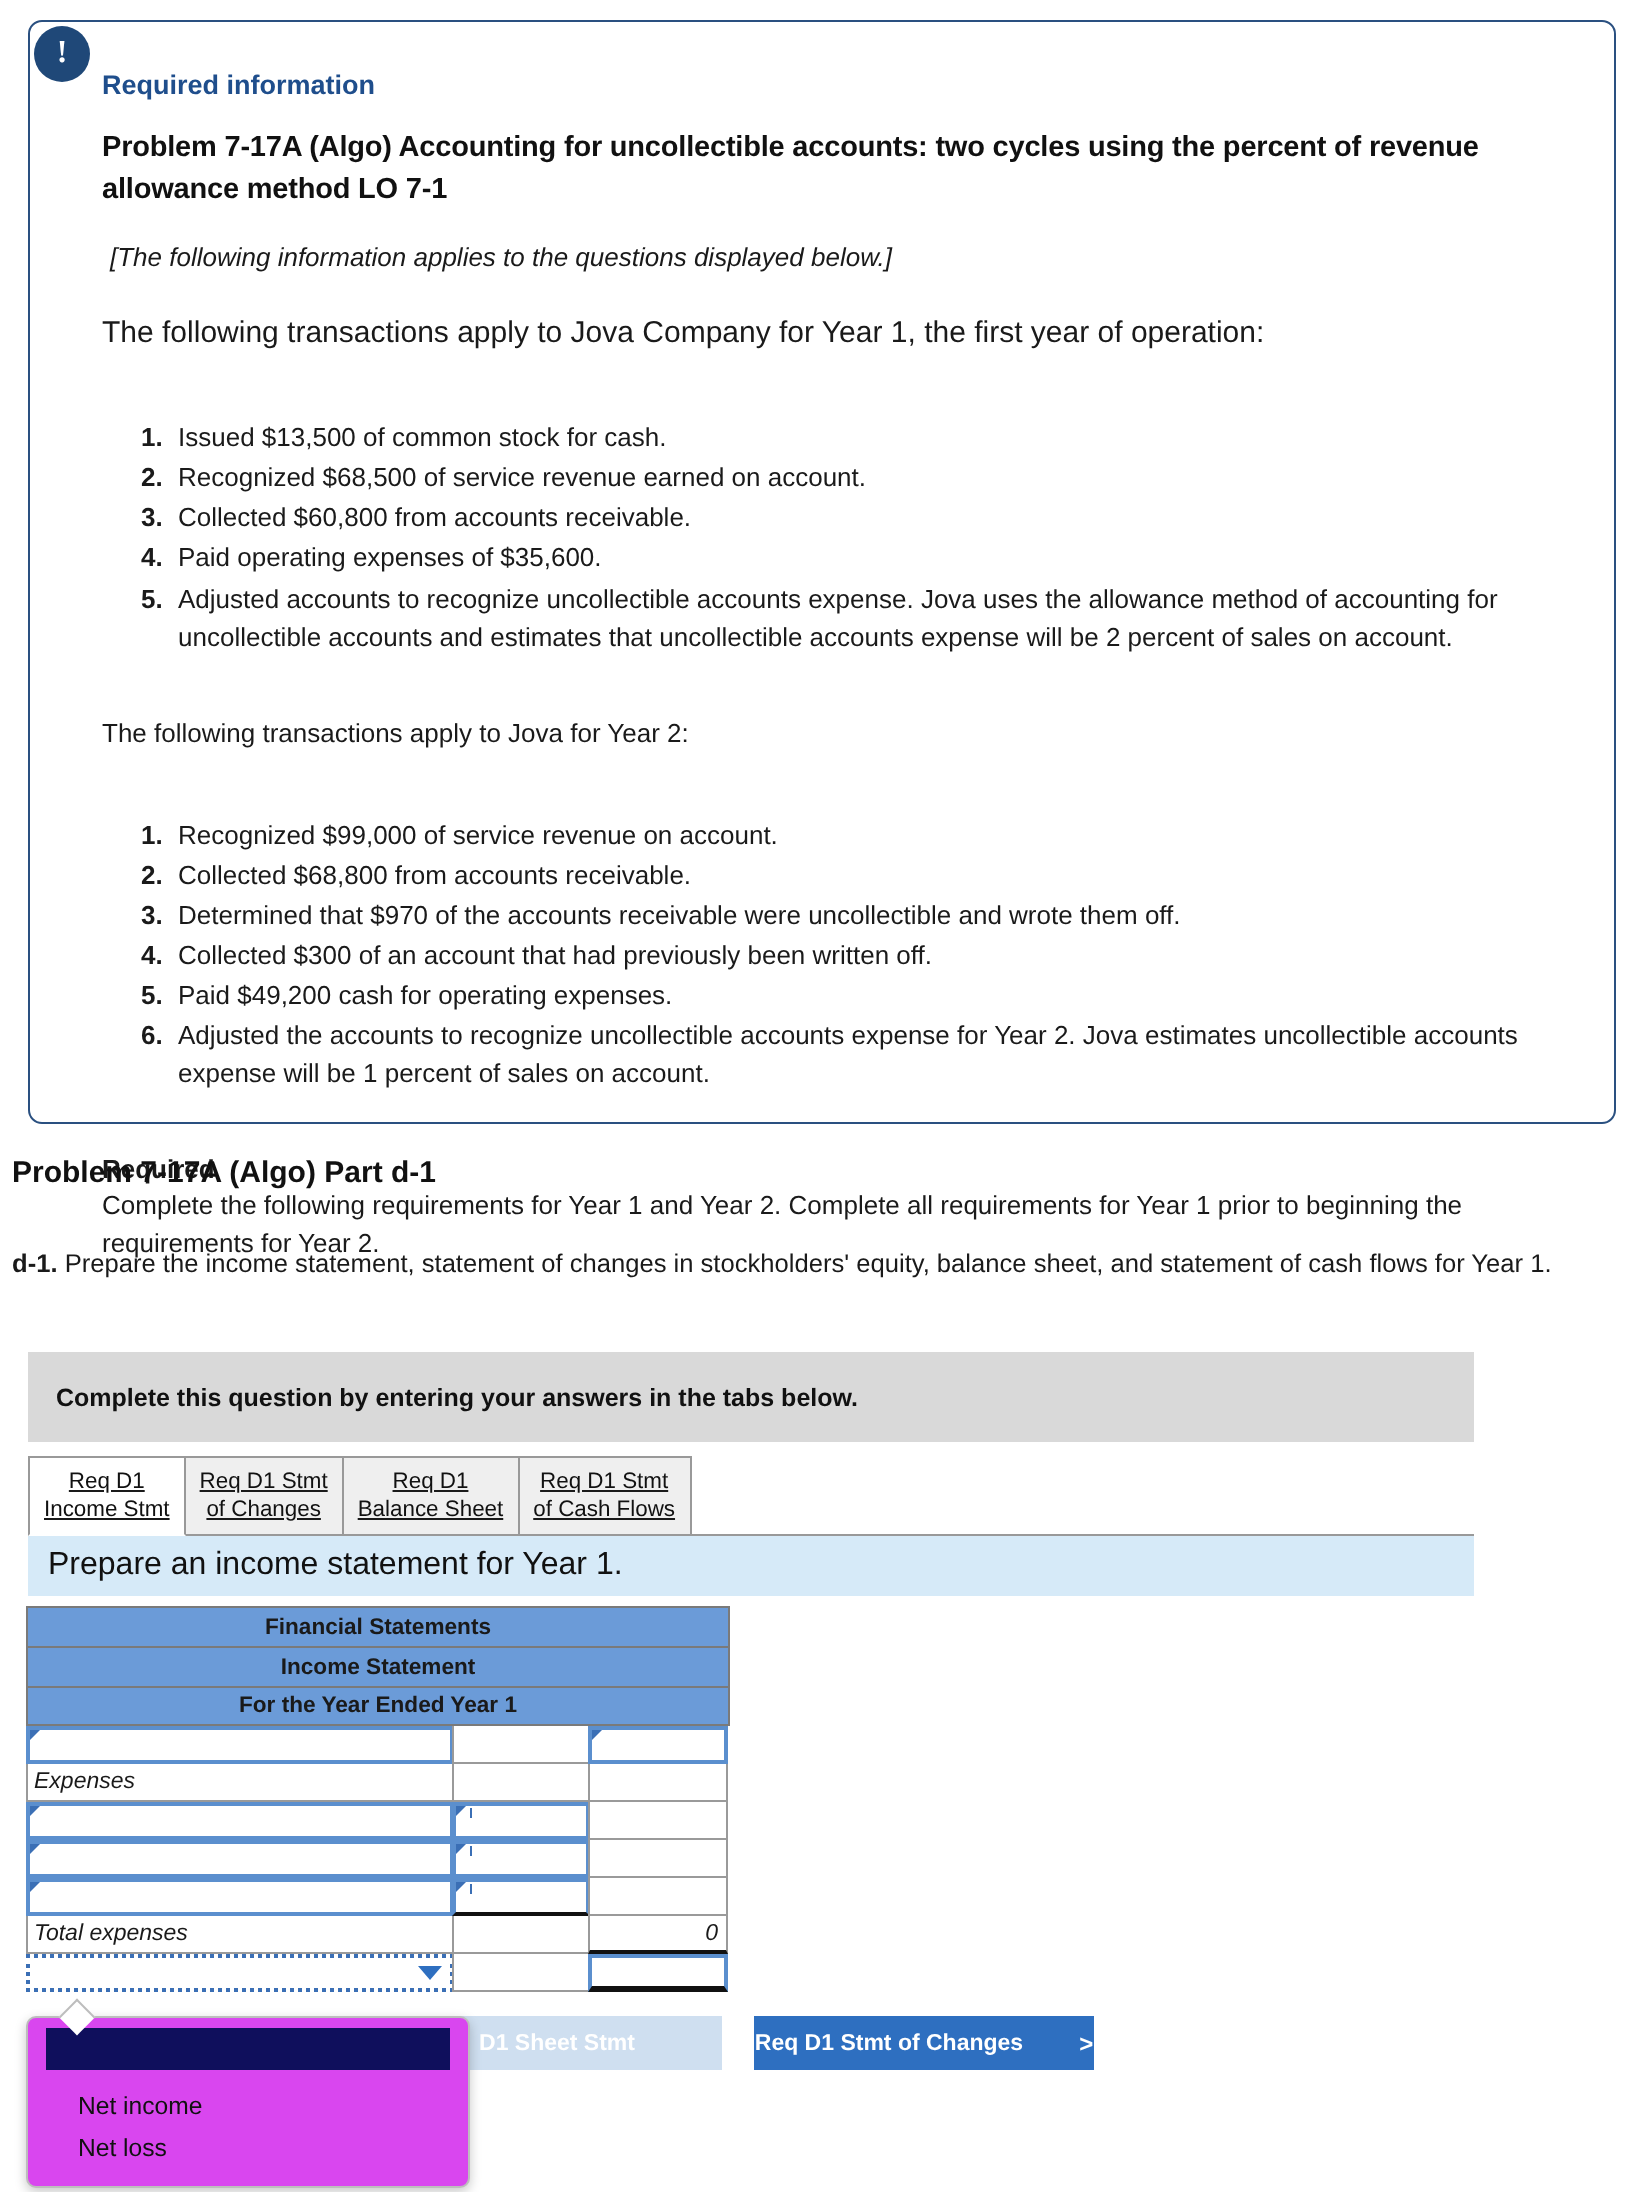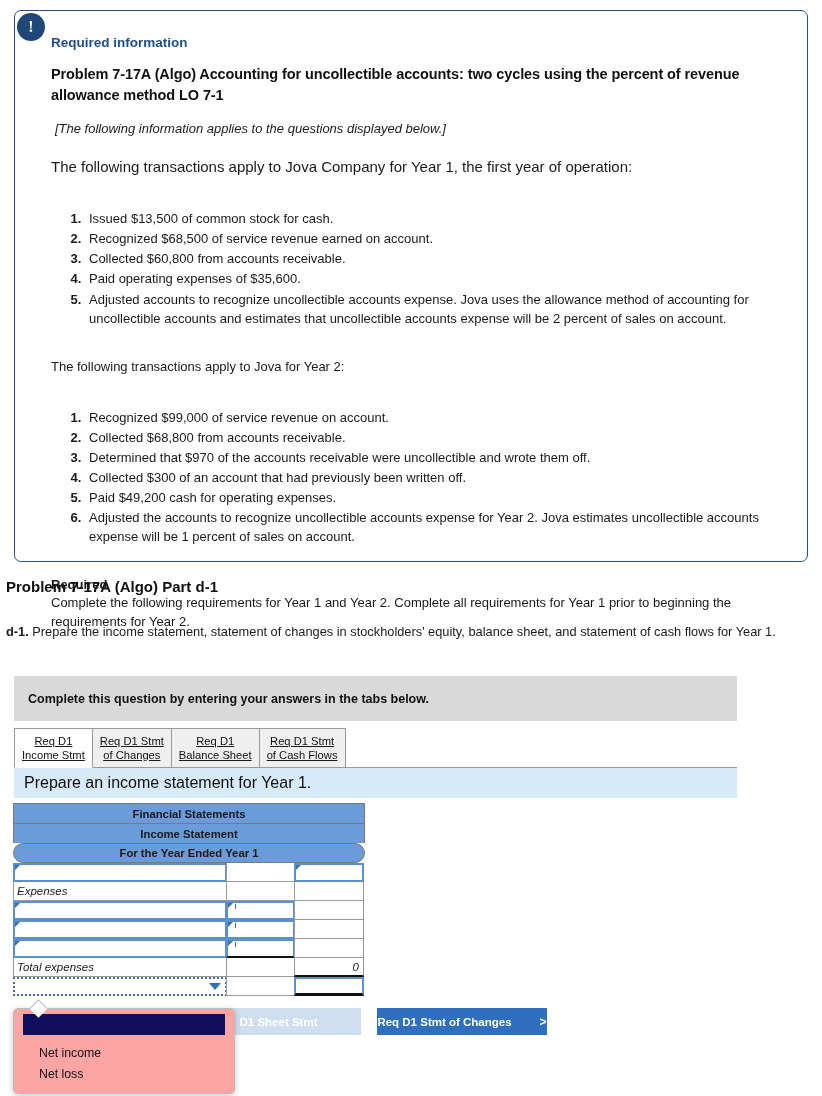--- a/index.html
+++ b/index.html
@@ -150,21 +150,21 @@
     width: 352px;
   }
   .fs-head {
     background: #6b9bd8;
     border: 1px solid #7a7a7a;
     border-bottom: none;
     height: 20px;
     display: flex; align-items: center; justify-content: center;
     font-size: 11.3px; font-weight: bold; color: #1a1a1a;
   }
-  .fs-head.last { border-bottom: 1px solid #7a7a7a; border-radius: 10px; }
+  .fs-head.last { border-bottom: 1px solid #7a7a7a; }
   .fs-row { display: flex; height: 19px; }
   .cell {
     border: 1px solid #9a9a9a;
     border-top: none;
     background: #fff;
     position: relative;
     font-size: 11.5px;
     display: flex; align-items: center; font-style: italic;
   }
   .c-label { width: 214px; padding-left: 3px; }
@@ -205,21 +205,21 @@
   .cell.focus-out {
     border: 2px solid #5b8fce;
     border-bottom: 3px solid #111;
   }
 
   
   .dropdown {
     position: absolute;
     left: 13px; top: 1008px;
     width: 222px; height: 86px;
-    background: #fca5a5;
+    background: #d946ef;
     border: 1px solid #bdbdbd;
     border-radius: 5px;
     box-shadow: 0 2px 6px rgba(0,0,0,0.22);
     z-index: 30;
   }
   .dropdown::before {
     content: "";
     position: absolute;
     left: 18px; top: -7px;
     width: 12px; height: 12px;

